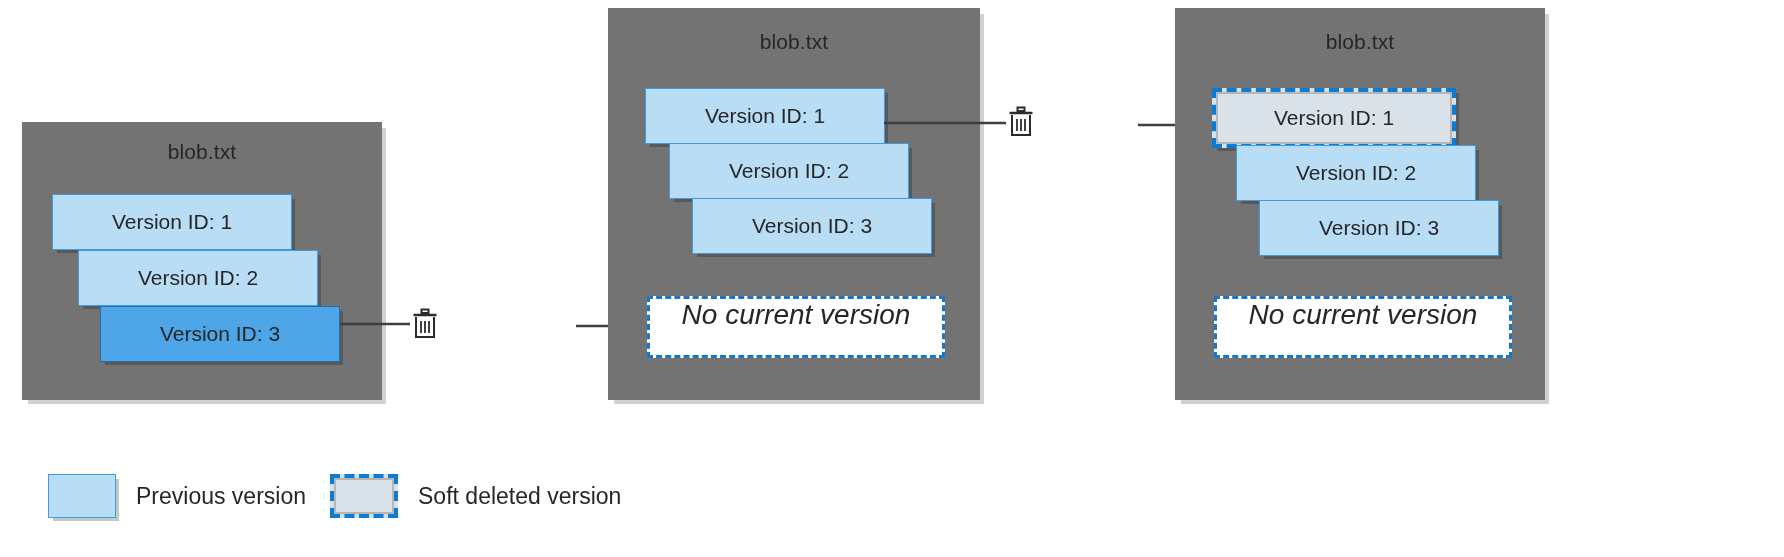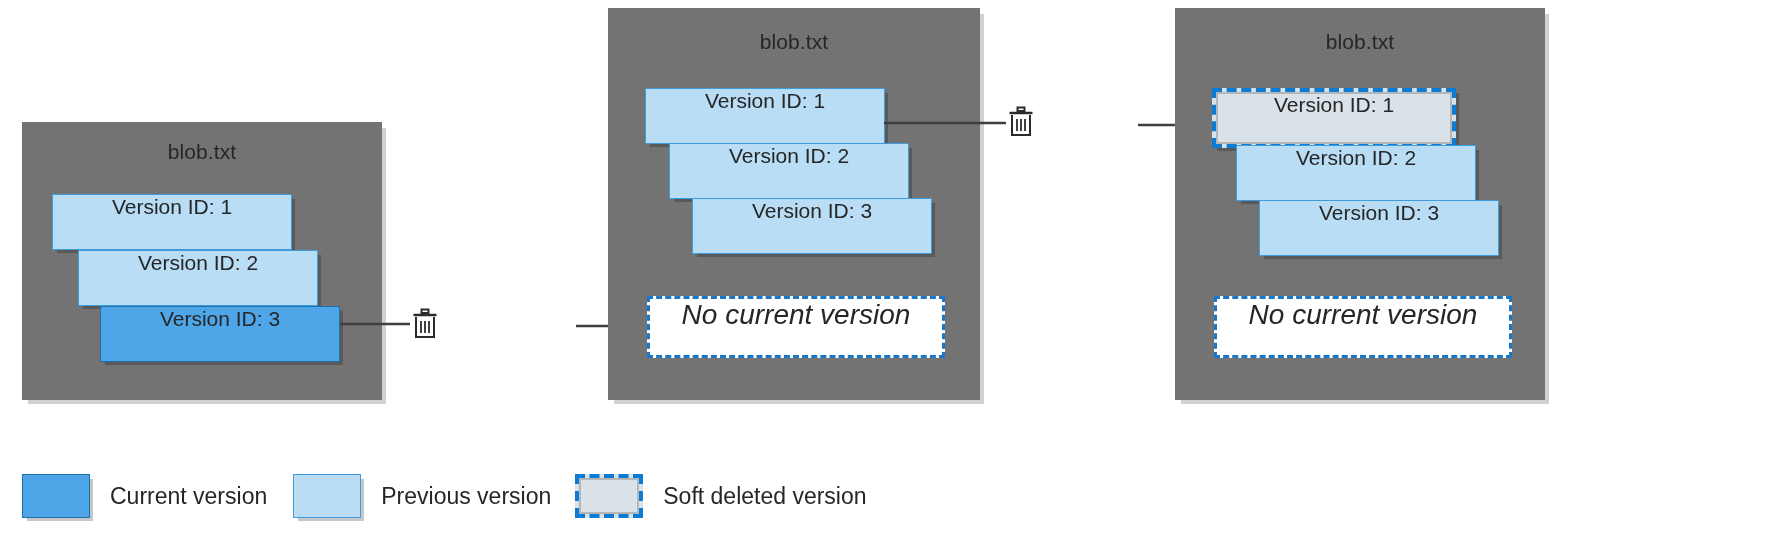--- a/index.html
+++ b/index.html
@@ -23,21 +23,21 @@
     left:0;right:0;
     text-align:center;
     font-size:21px;
     color:#262626;
     letter-spacing:.1px;
   }
 
   
   .vbox{
     position:absolute;
-    display:flex;align-items:flex-start;justify-content:center;
+    display:flex;align-items:center;justify-content:center;
     font-size:21px;
     color:#262626;
     box-sizing:border-box;
     box-shadow:4px 4px 0 -1px rgba(0,0,0,0.22);
   }
   .vbox.previous{
     background:#b9ddf5;
     border:1.5px solid #3e9bdc;
   }
   .vbox.current{
@@ -213,24 +213,20 @@
       <span>Version ID: 3</span>
     </div>
 
     <div class="nobox" style="left:39px;top:288px;width:298px;height:62px;">
       <span>No current version</span>
     </div>
   </div>
 
   <div id="legend">
 
-    <div class="legend-item">
-      <span class="swatch current"></span>
-      <span class="legend-label">Current version</span>
-    </div>
 
     <div class="legend-item" style="margin-left:26px;">
       <span class="swatch previous"></span>
       <span class="legend-label">Previous version</span>
     </div>
 
     <div class="legend-item" style="margin-left:24px;">
       <span class="swatch softdeleted"></span>
       <span class="legend-label">Soft deleted version</span>
     </div>

